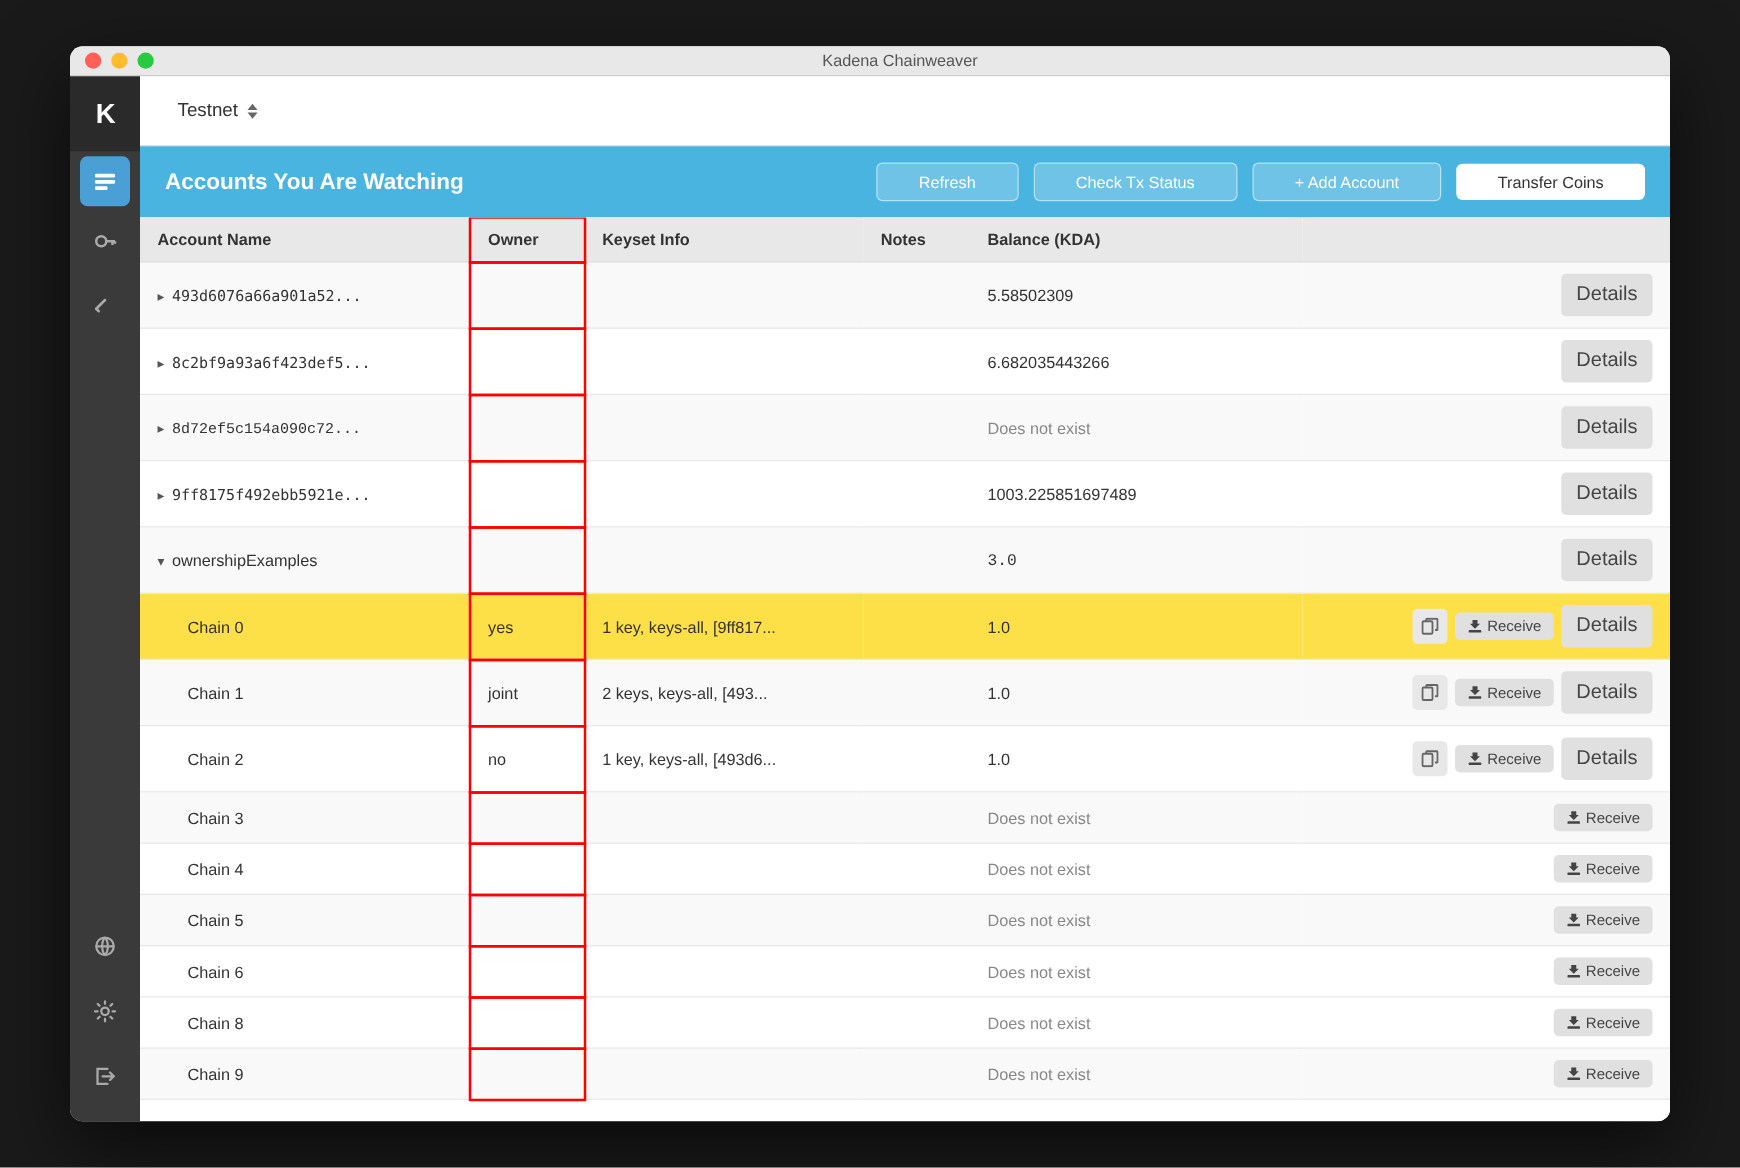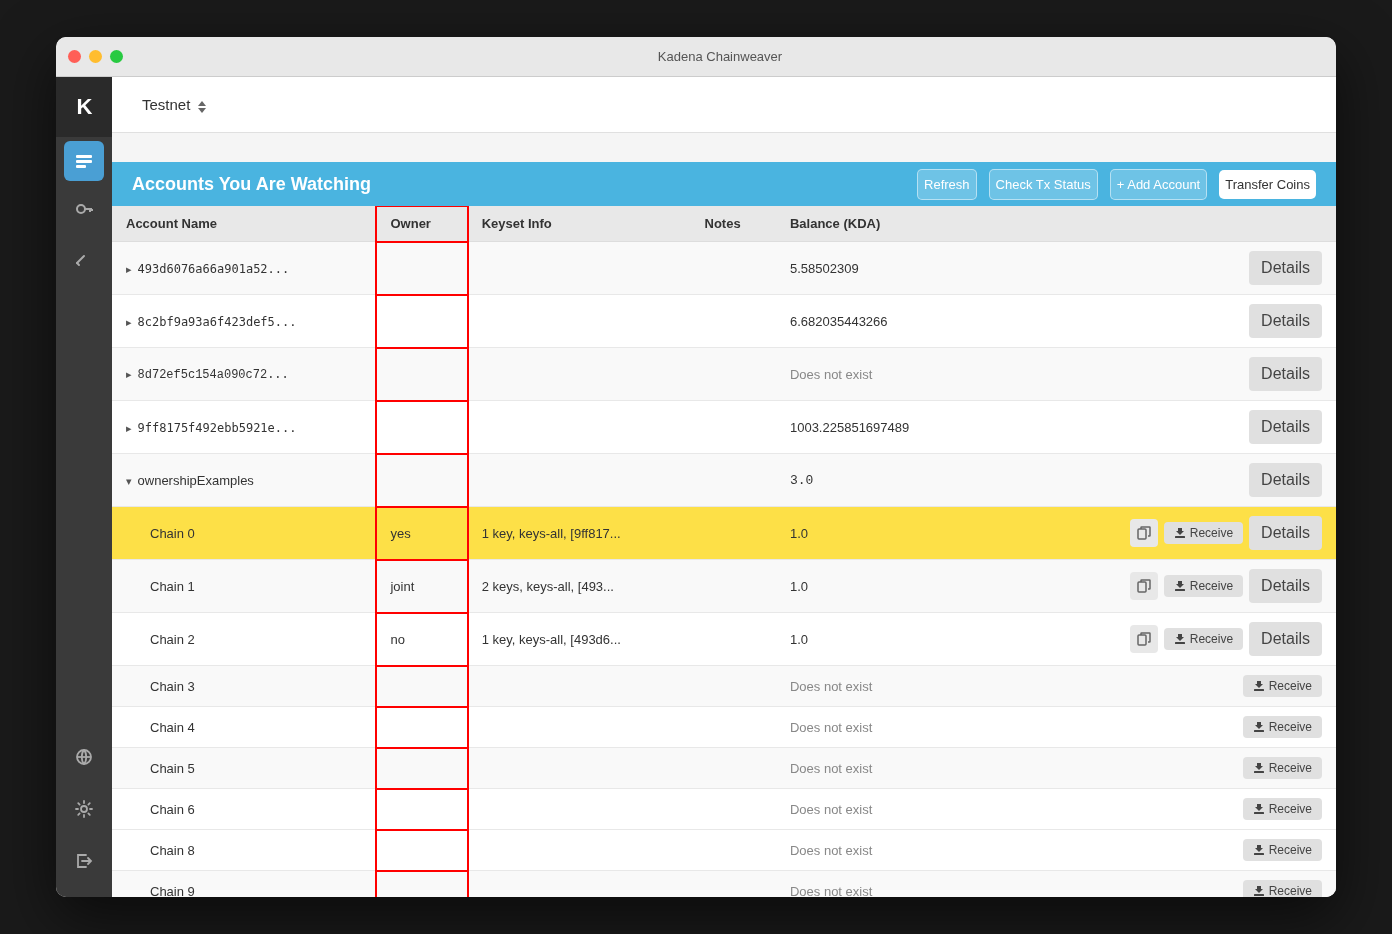--- a/index.html
+++ b/index.html
@@ -17,21 +17,21 @@
       width: 1280px;
       height: 860px;
       background: #f0f0f0;
       border-radius: 10px;
       box-shadow: 0 20px 60px rgba(0,0,0,0.6);
       display: flex;
       flex-direction: column;
       overflow: hidden;
     }
     .title-bar {
-      height: 40px;
+      height: 24px;
       background: #e8e8e8;
       display: flex;
       align-items: center;
       justify-content: center;
       position: relative;
       border-bottom: 1px solid #ccc;
       border-radius: 10px 10px 0 0;
       padding-left: 48px;
     }
     .traffic-lights {
@@ -112,21 +112,21 @@
     .top-bar {
       height: 56px;
       background: white;
       display: flex;
       align-items: center;
       padding: 0 20px;
       border-bottom: 1px solid #e0e0e0;
     }
     .network-selector {
       display: flex;
-      align-items: flex-end;
+      align-items: center;
       gap: 8px;
       cursor: pointer;
       padding: 6px 10px;
       border-radius: 6px;
     }
     .network-label {
       font-size: 15px;
       font-weight: 500;
       color: #333;
     }
@@ -147,34 +147,33 @@
       border-bottom: 5px solid #666;
     }
     .chevron-updown .down {
       border-left: 4px solid transparent;
       border-right: 4px solid transparent;
       border-top: 5px solid #666;
     }
     .page-header {
       background: #4ab4e0;
       padding: 0 20px;
-      height: 44px;
+      height: 57px;
       display: flex;
       align-items: center;
       gap: 12px;
-      margin-top: 29px;
     }
     .page-title {
       color: white;
       font-size: 18px;
       font-weight: 600;
       flex: 1;
     }
     .header-btn {
-      padding: 7px 6px;
+      padding: 7px 33px;
       border-radius: 5px;
       border: none;
       cursor: pointer;
       font-size: 13px;
       font-weight: 500;
     }
     .btn-outline {
       background: rgba(255,255,255,0.2);
       color: white;
       border: 1px solid rgba(255,255,255,0.5);

